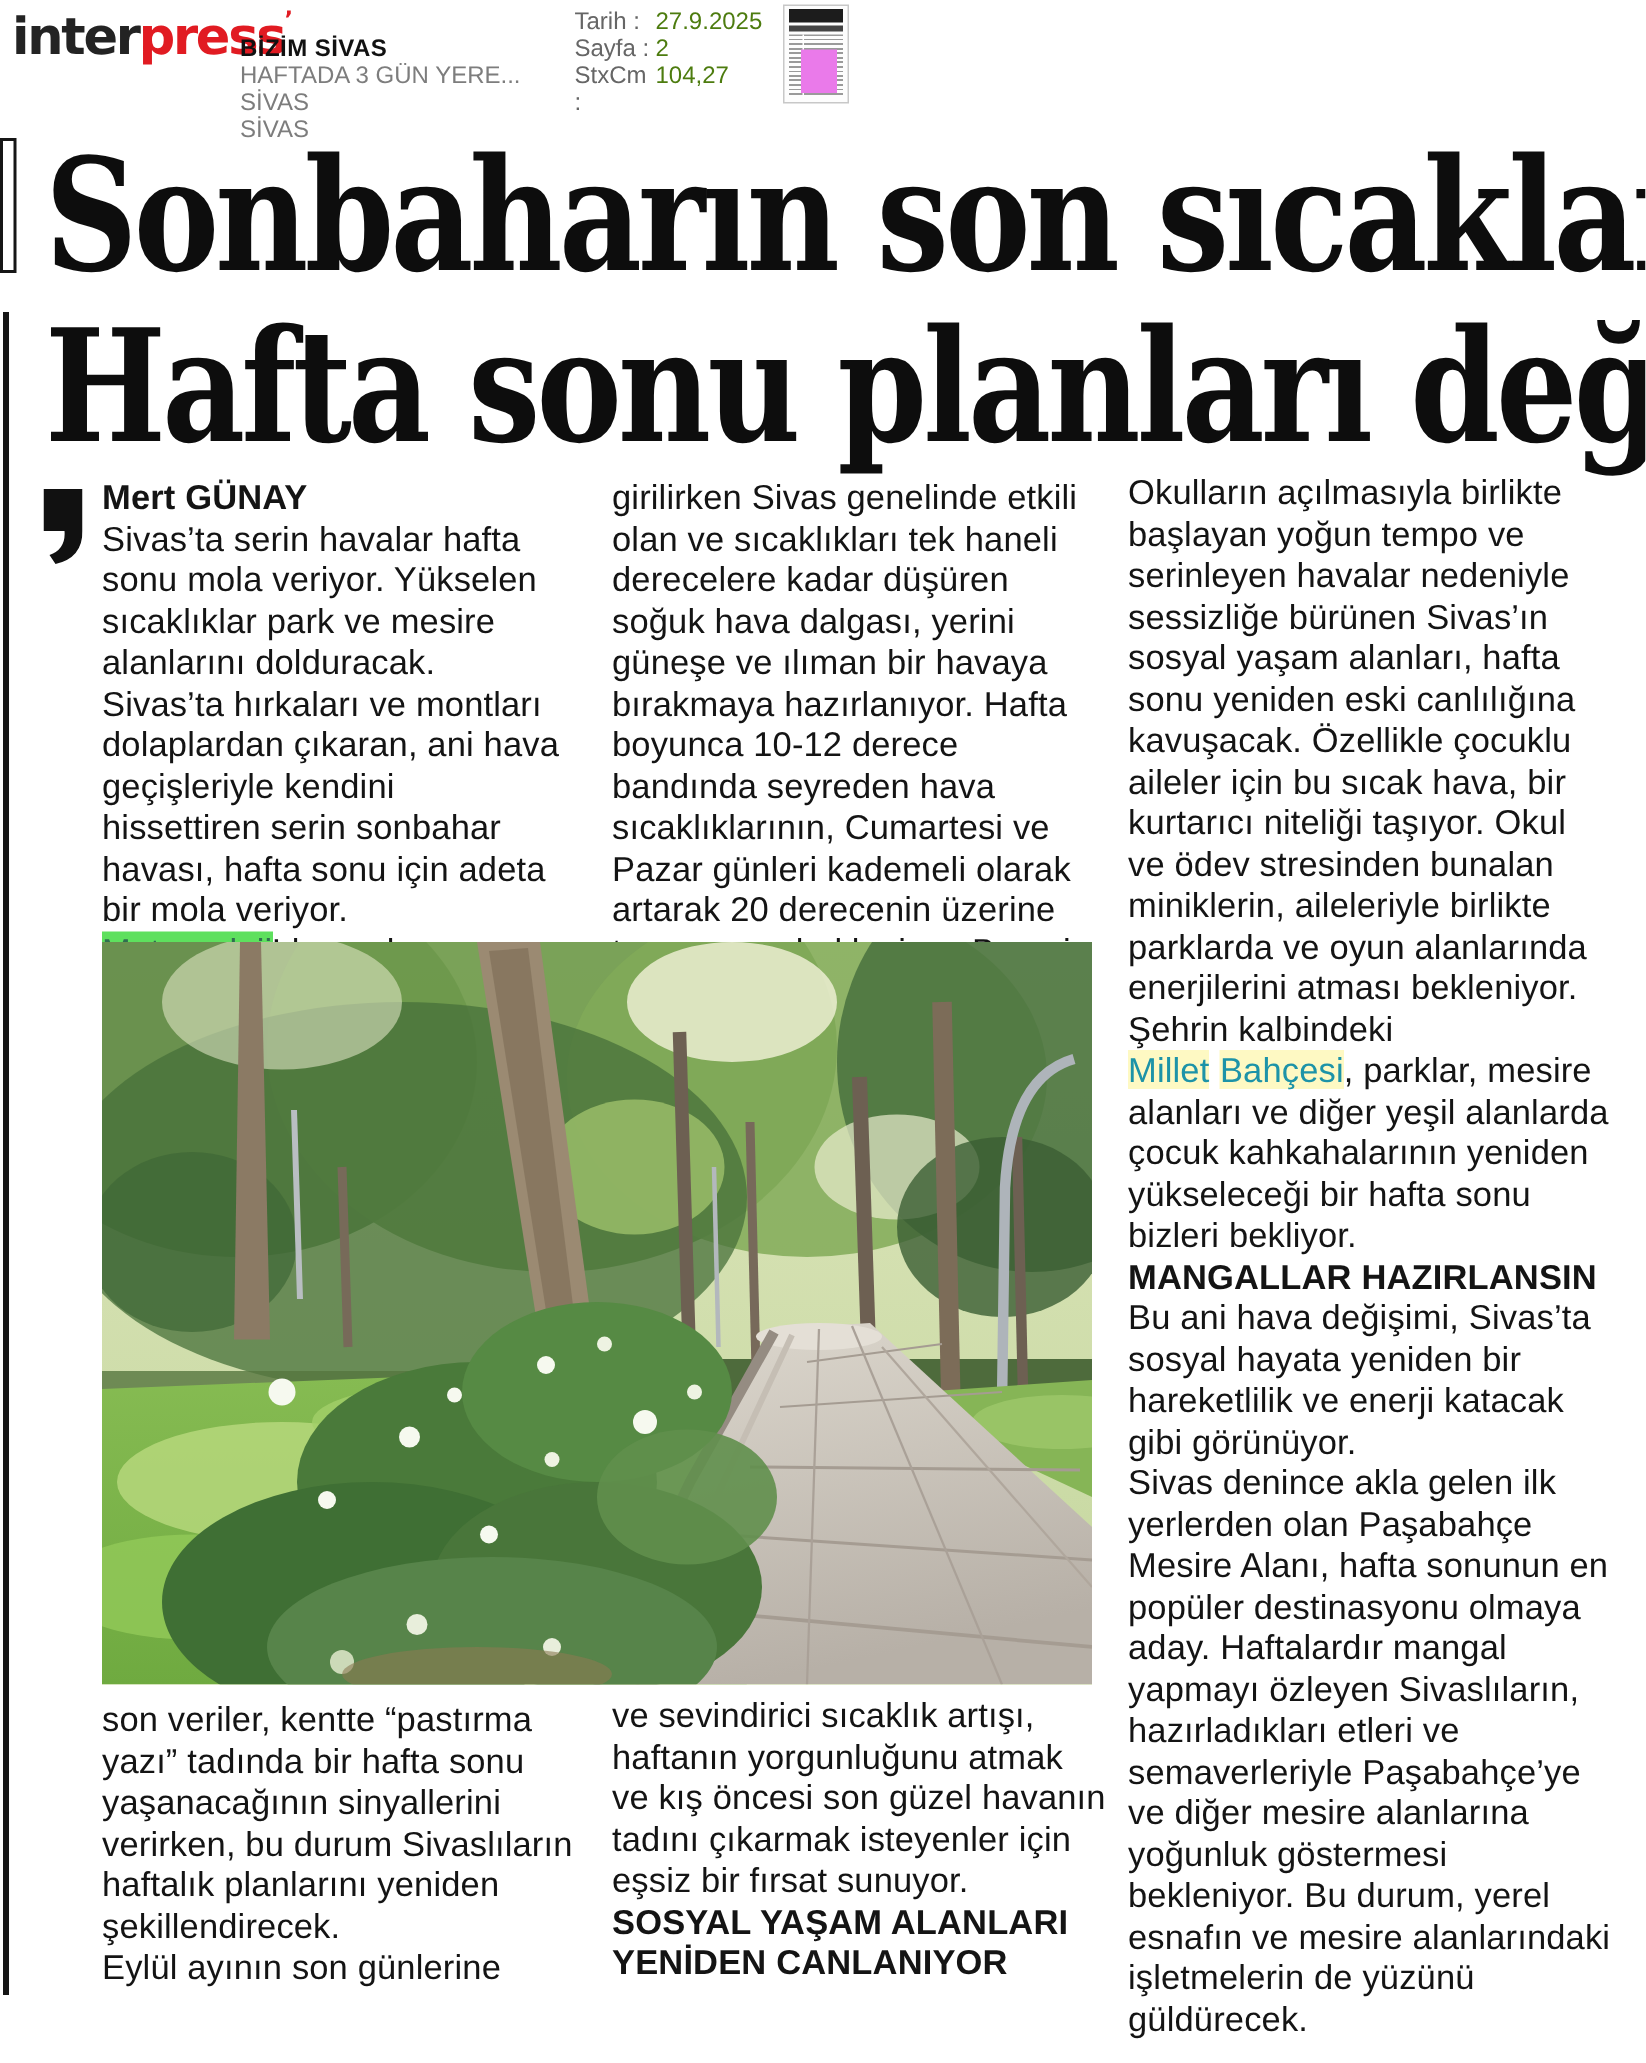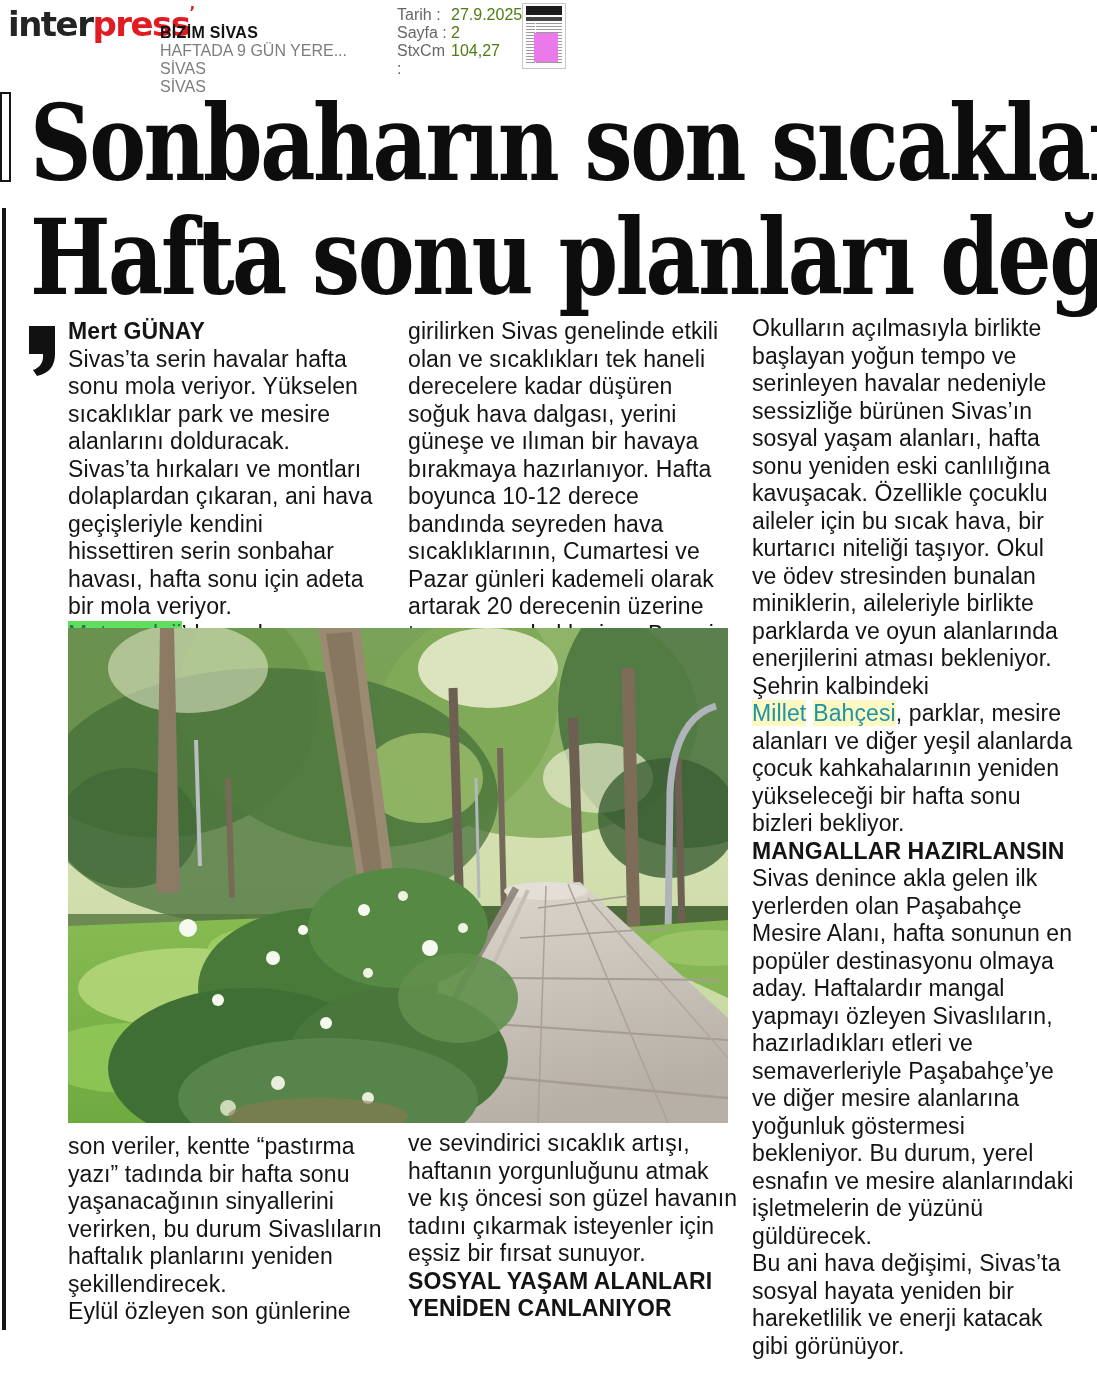--- a/index.html
+++ b/index.html
@@ -7,21 +7,21 @@
   #page{position:relative;width:1097px;height:1375px;background:#fff;overflow:hidden;}
 
   
   .logo{position:absolute;left:8px;top:6px;font-family:"DejaVu Sans",sans-serif;
         font-weight:bold;font-size:34px;letter-spacing:-1.5px;line-height:1;}
   .logo .l1{color:#232323;}
   .logo .l2{color:#e11b22;}
   .logo .lr{color:#e11b22;font-size:15px;vertical-align:18px;letter-spacing:0;}
   .pub{position:absolute;left:160px;top:6px;line-height:18px;font-size:16px;color:#7d7d7d;}
   .pub .pname{color:#111;font-weight:bold;font-size:16px;letter-spacing:.3px;margin-top:18px;}
-  .meta{position:absolute;left:397px;top:6px;font-size:16px;line-height:18px;color:#555;}
+  .meta{position:absolute;left:383px;top:6px;font-size:16px;line-height:18px;color:#555;}
   .meta .mrow{display:flex;}
   .meta .ml{width:54px;color:#666;}
   .meta .mv{color:#4d7c0f;}
   .thumb{position:absolute;left:522px;top:3px;width:42px;height:64px;background:#fdfdfd;
          border:1px solid #c8c8c8;}
   .thumb .masth{position:absolute;left:3px;top:2px;width:36px;height:9px;background:#1c1c1c;}
   .thumb .tline{position:absolute;left:3px;top:13px;width:36px;height:4px;background:#444;}
   .thumb .tcols{position:absolute;left:3px;top:19px;width:36px;height:42px;
       background:repeating-linear-gradient(#9a9a9a 0 1px,transparent 1px 3px);}
   .thumb .tcolsep{position:absolute;left:12px;top:19px;width:1px;height:42px;background:#fff;}
@@ -57,21 +57,21 @@
 </style>
 </head>
 <body>
 
 <div id="page">
 
   <div class="logo"><span class="l1">inter</span><span class="l2">press</span><span class="lr">’</span></div>
 
   <div class="pub">
     <div class="pname">BİZİM SİVAS</div>
-    <div>HAFTADA 9 GÜN YERE...</div>
+    <div>HAFTADA 3 GÜN YERE...</div>
     <div>SİVAS</div>
     <div>SİVAS</div>
   </div>
 
   <div class="meta">
     <div class="mrow">
       <span class="ml">Tarih :</span>
       <span class="mv">27.9.2025</span>
     </div>
     <div class="mrow">
@@ -108,22 +108,22 @@
     <div class="para"><span>Sivas’ta hırkaları ve montları dolaplardan çıkaran, ani hava geçişleriyle kendini hissettiren serin sonbahar havası, hafta sonu için adeta bir mola veriyor. </span><span class="hl-green">Meteoroloji</span><span>’den gelen</span></div>
   </div>
 
   <div class="col" style="left:408px;top:318px;width:322px;">
     <div class="para">girilirken Sivas genelinde etkili olan ve sıcaklıkları tek haneli derecelere kadar düşüren soğuk hava dalgası, yerini güneşe ve ılıman bir havaya bırakmaya hazırlanıyor. Hafta boyunca 10-12 derece bandında seyreden hava sıcaklıklarının, Cumartesi ve Pazar günleri kademeli olarak artarak 20 derecenin üzerine tırmanması bekleniyor. Bu ani</div>
   </div>
 
   <div class="col" style="left:752px;top:315px;width:322px;">
     <div class="para"><span>Okulların açılmasıyla birlikte başlayan yoğun tempo ve serinleyen havalar nedeniyle sessizliğe bürünen Sivas’ın sosyal yaşam alanları, hafta sonu yeniden eski canlılığına kavuşacak. Özellikle çocuklu aileler için bu sıcak hava, bir kurtarıcı niteliği taşıyor. Okul ve ödev stresinden bunalan miniklerin, aileleriyle birlikte parklarda ve oyun alanlarında enerjilerini atması bekleniyor. Şehrin kalbindeki </span><span class="hl-cyan first">Millet</span><span class="hl-cyan">Bahçesi</span><span>, parklar, mesire alanları ve diğer yeşil alanlarda çocuk kahkahalarının yeniden yükseleceği bir hafta sonu bizleri bekliyor.</span></div>
     <div class="subhead">MANGALLAR HAZIRLANSIN</div>
+    <div class="para">Bu ani hava değişimi, Sivas’ta sosyal hayata yeniden bir hareketlilik ve enerji katacak gibi görünüyor.</div>
     <div class="para">Sivas denince akla gelen ilk yerlerden olan Paşabahçe Mesire Alanı, hafta sonunun en popüler destinasyonu olmaya aday. Haftalardır mangal yapmayı özleyen Sivaslıların, hazırladıkları etleri ve semaverleriyle Paşabahçe’ye ve diğer mesire alanlarına yoğunluk göstermesi bekleniyor. Bu durum, yerel esnafın ve mesire alanlarındaki işletmelerin de yüzünü güldürecek.</div>
-    <div class="para">Bu ani hava değişimi, Sivas’ta sosyal hayata yeniden bir hareketlilik ve enerji katacak gibi görünüyor.</div>
   </div>
 
   <div class="photo">
     <svg width="660" height="495" viewBox="0 0 660 495">
       <defs>
         <linearGradient id="gSky" x1="0" y1="0" x2="0" y2="1">
           <stop offset="0" stop-color="#dfe6bd"></stop>
             <stop offset="1" stop-color="#c4d79e"></stop>
         </linearGradient>
         <linearGradient id="gGrass" x1="0" y1="0" x2="0" y2="1">
@@ -207,21 +207,21 @@
       <circle cx="120" cy="300" r="9" fill="#f6f9ef"></circle>
       <circle cx="210" cy="455" r="7" fill="#e8eedb"></circle>
       <circle cx="300" cy="470" r="6" fill="#e8eedb"></circle>
       <circle cx="160" cy="480" r="8" fill="#d9e3c4" opacity=".9"></circle>
       <ellipse cx="250" cy="488" rx="90" ry="18" fill="#8a7a52" opacity=".6"></ellipse>
     </svg>
   </div>
 
   <div class="col" style="left:68px;top:1133px;width:316px;">
     <div class="para">son veriler, kentte “pastırma yazı” tadında bir hafta sonu yaşanacağının sinyallerini verirken, bu durum Sivaslıların haftalık planlarını yeniden şekillendirecek.</div>
-    <div class="para">Eylül özleyen son günlerine</div>
+    <div class="para">Eylül ayının son günlerine</div>
   </div>
 
   <div class="col" style="left:408px;top:1130px;width:330px;">
     <div class="para">ve sevindirici sıcaklık artışı, haftanın yorgunluğunu atmak ve kış öncesi son güzel havanın tadını çıkarmak isteyenler için eşsiz bir fırsat sunuyor.</div>
     <div class="subhead">SOSYAL YAŞAM ALANLARI</div>
     <div class="subhead">YENİDEN CANLANIYOR</div>
   </div>
 
 </div>
 

